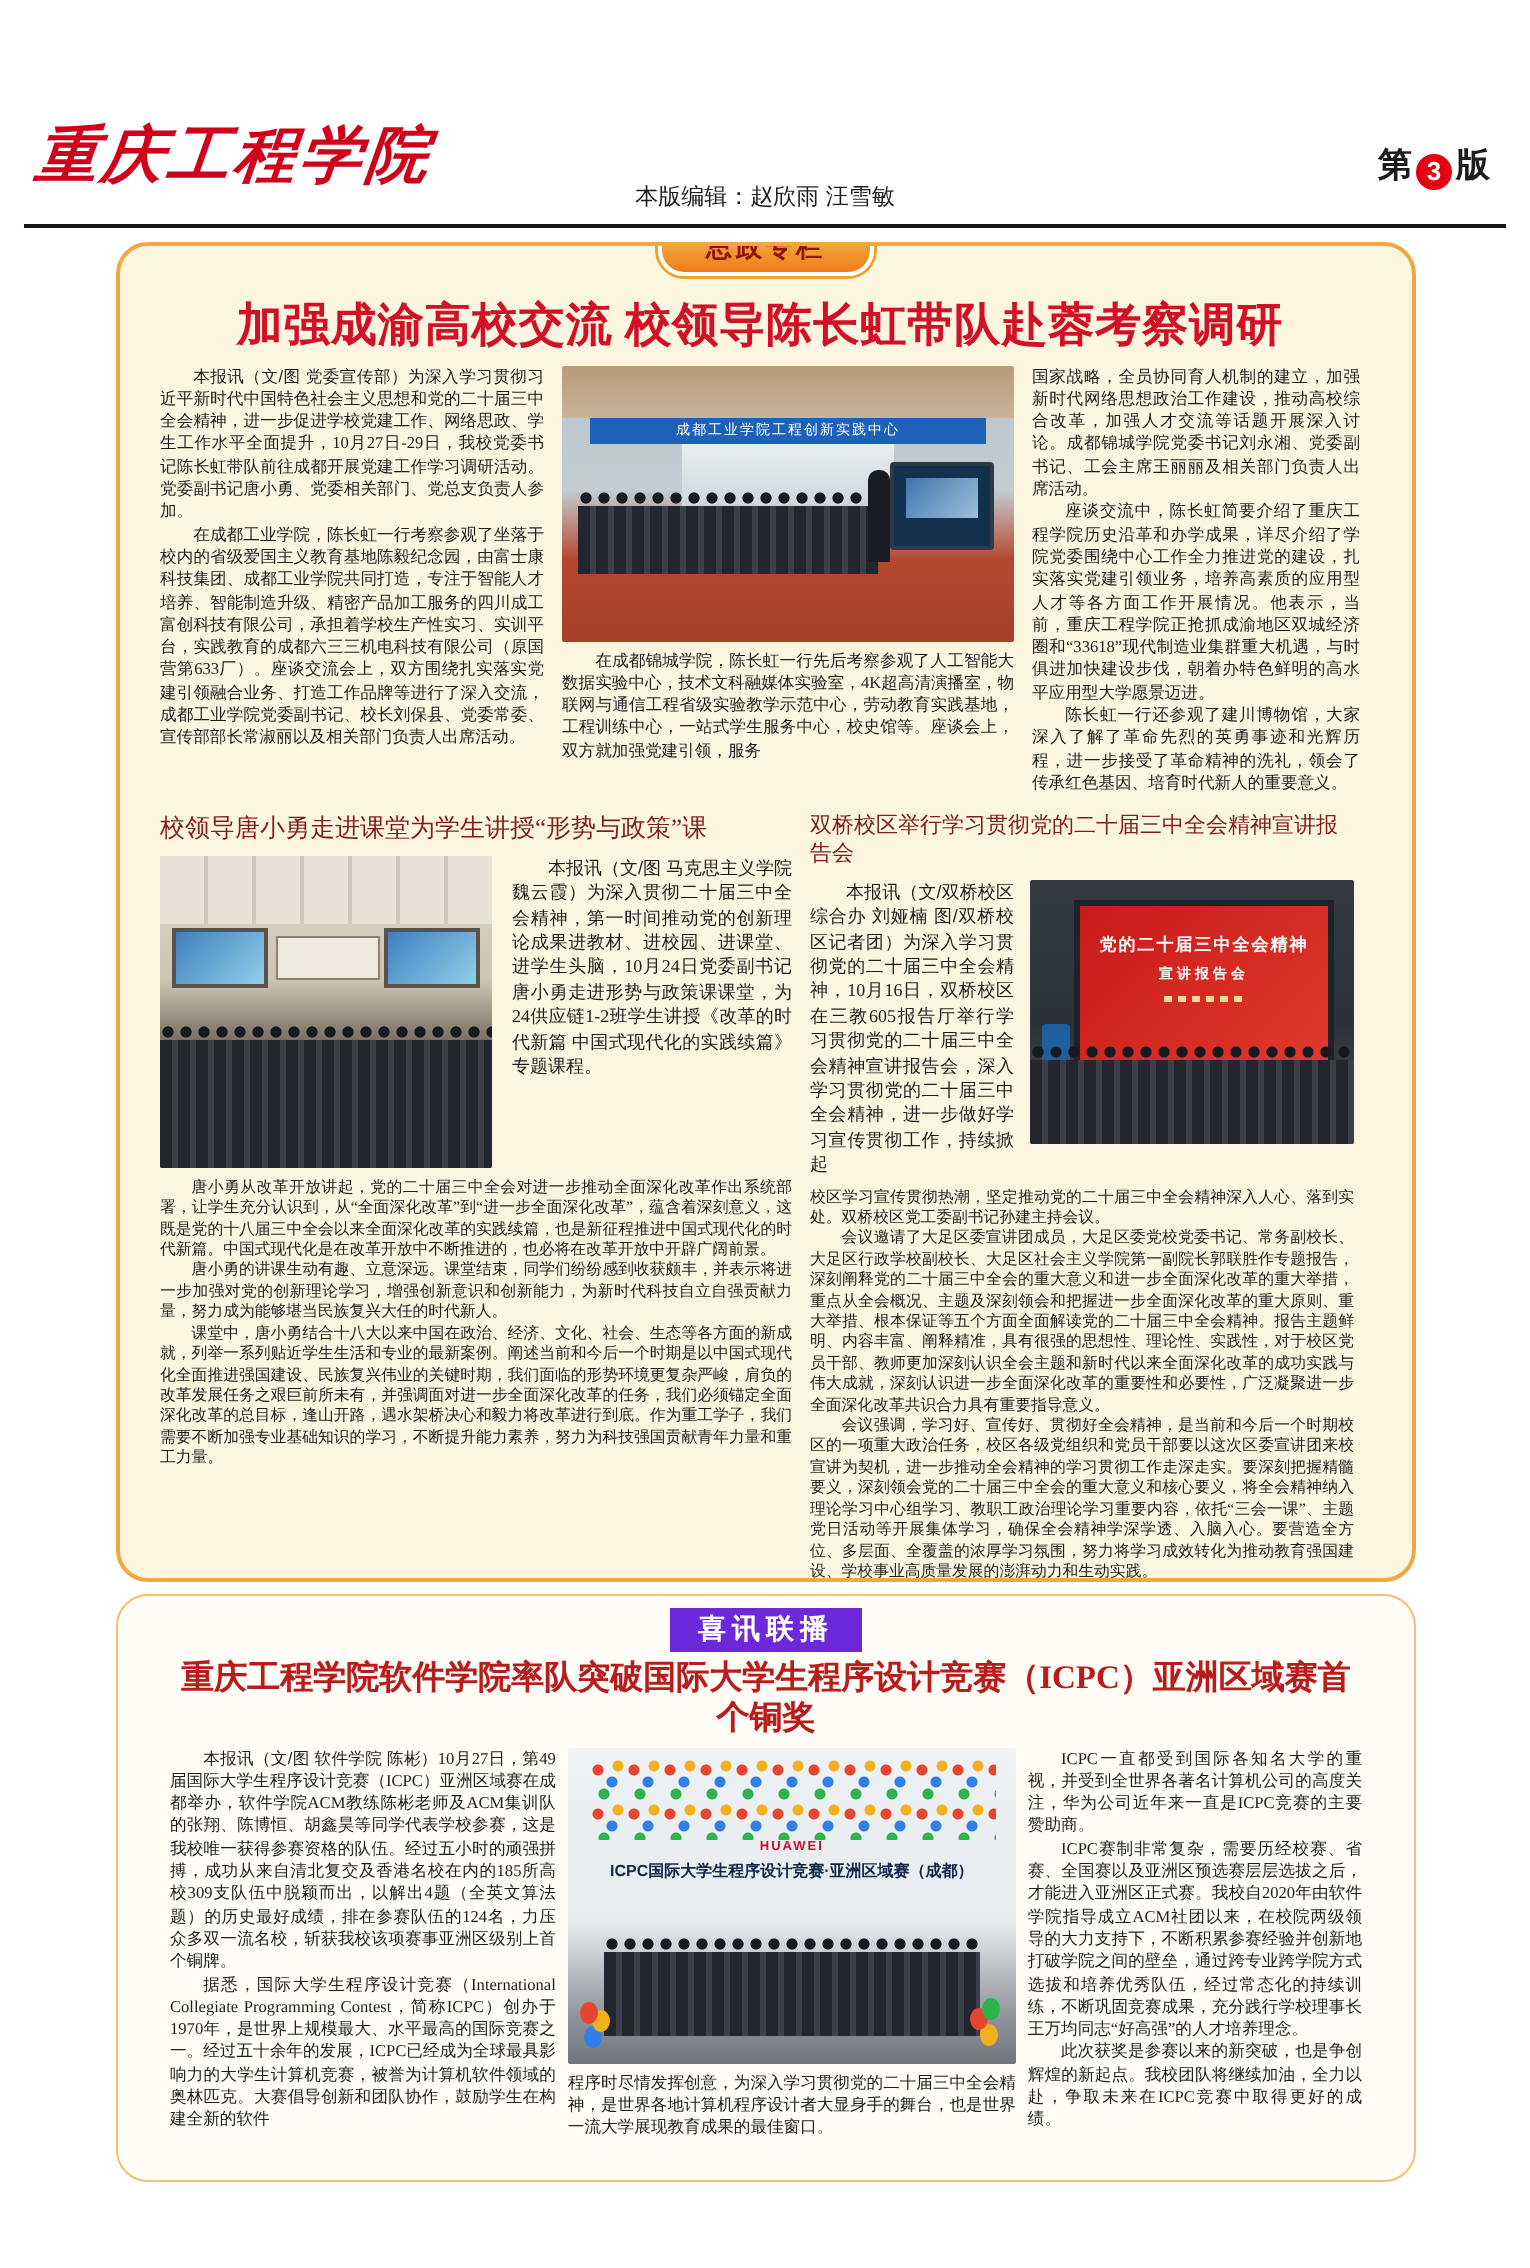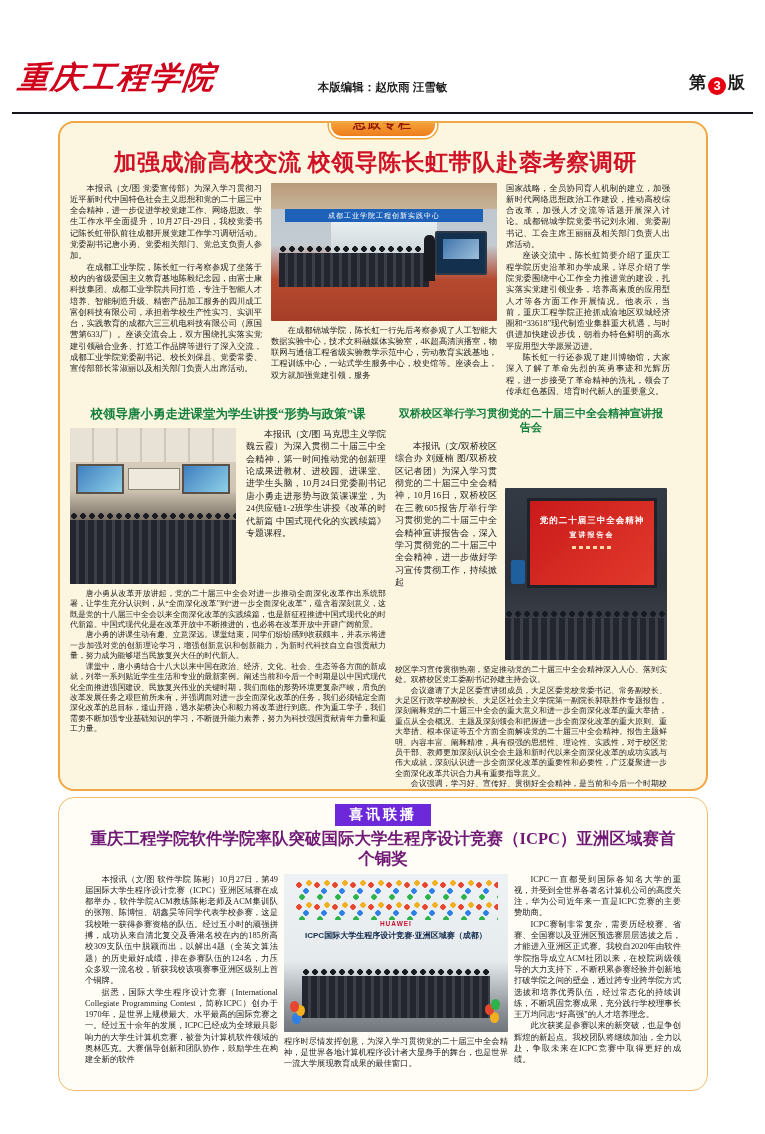--- a/index.html
+++ b/index.html
@@ -9,36 +9,36 @@
     overflow:hidden;
   }
   
   #header{position:absolute;top:55px;left:0;right:0;height:56px;}
   .masthead{
     position:absolute;left:18px;top:2px;font-size:31px;font-weight:bold;
     font-style:italic;color:#d0021b;transform:skewX(-6deg);letter-spacing:2px;
     font-family:"Liberation Serif","DejaVu Serif",serif;
   }
   .editor-line{
-    position:absolute;left:50%;top:25px;transform:translateX(-50%);
-    font-size:11.5px;font-weight:bold;font-family:"Liberation Sans","DejaVu Sans",sans-serif;
+    position:absolute;left:50%;top:36px;transform:translateX(-50%);
+    font-size:11.5px;font-weight:normal;font-family:"Liberation Sans","DejaVu Sans",sans-serif;
   }
   .pageno{position:absolute;right:20px;top:16px;font-size:17px;font-weight:bold;}
   .pageno .circ{
     display:inline-block;width:18px;height:18px;line-height:18px;border-radius:50%;
     background:#e60012;color:#fff;text-align:center;font-size:13px;vertical-align:-2px;margin:0 2px;
     font-family:"Liberation Sans","DejaVu Sans",sans-serif;
   }
   .header-rule{position:absolute;top:112px;left:12px;right:12px;border-top:2.5px solid #14141a;}
 
   
   .roundbox{position:absolute;border-radius:16px;box-sizing:border-box;}
   #box1{
     top:121px;left:58px;width:650px;height:670px;background:#fcf6e0;
-    border:2px solid #f0a843;padding:12px 26px 8px 10px;overflow:hidden;
+    border:2px solid #f0a843;padding:12px 26px 8px 20px;overflow:hidden;
   }
   #box2{
     top:797px;left:58px;width:650px;height:294px;background:#fffdf6;
     border:1.5px solid #f3bd72;padding:6px 26px 8px 26px;overflow:hidden;
   }
   
   .tab-wrap{position:absolute;top:-13px;left:50%;transform:translateX(-50%);}
   .tab{
     display:inline-block;padding:3px 22px;border-radius:13px;
     background:linear-gradient(180deg,#fcd07a 0%,#f29a33 55%,#ee7d1c 100%);
@@ -53,26 +53,26 @@
   .wing-l span:nth-child(2){transform:rotate(28deg);left:6px;top:3px;height:8px;}
   .wing-r span:nth-child(1){transform:rotate(-28deg);right:0;}
   .wing-r span:nth-child(2){transform:rotate(-28deg);right:6px;top:3px;height:8px;}
 
   
   .headline1{
     margin:14px 0 6px 0;text-align:center;color:#d01126;font-weight:bold;
     font-size:23px;letter-spacing:0.5px;line-height:1.2;
   }
   .subhead{
-    text-align:center;color:#15803d;font-weight:bold;line-height:1.25;margin:0 0 5px 0;
+    color:#7f1d1d;font-weight:normal;line-height:1.25;margin:0 0 5px 0;
   }
   .subhead.a2{font-size:12.5px;}
   .subhead.a3{font-size:11px;}
   .headline2{
-    margin:3px 0 5px 0;text-align:center;color:#701a75;font-weight:bold;
+    margin:3px 0 5px 0;text-align:center;color:#b91c1c;font-weight:bold;
     font-size:16.5px;letter-spacing:0;line-height:1.2;
   }
   .redtab2{
     display:block;margin:0 auto 2px auto;width:max-content;background:#6d28d9;color:#fff;
     font-weight:bold;font-size:14px;letter-spacing:3px;padding:2px 14px;
     font-family:"Liberation Sans","DejaVu Sans",sans-serif;
   }
 
   
   .cols{display:flex;gap:9px;}
@@ -109,21 +109,21 @@
   .ph1 .presenter{position:absolute;top:52px;right:62px;width:11px;height:46px;background:#191c22;border-radius:5px 5px 0 0;}
   
   .ph2{width:166px;height:156px;background:linear-gradient(180deg,#ddd6c9 0%,#cfc4b2 40%,#6b6258 62%,#4c463f 100%);}
   .ph2 .ceil{position:absolute;top:0;left:0;right:0;height:34px;background:repeating-linear-gradient(90deg,#e8e2d6 0 22px,#cfc8ba 22px 24px);}
   .ph2 .scr{position:absolute;top:36px;width:44px;height:26px;background:linear-gradient(135deg,#3f7fc0,#8fd0e8);border:2px solid #5a5248;}
   .ph2 .scr.l{left:6px;} .ph2 .scr.r{right:6px;}
   .ph2 .board{position:absolute;top:40px;left:58px;width:50px;height:20px;background:#efe9dd;border:1px solid #8a8272;}
   .ph2 .heads{bottom:64px;left:0;width:100%;}
   .ph2 .bodies{bottom:0;left:0;width:100%;height:64px;}
   
-  .ph3{width:162px;height:172px;background:linear-gradient(180deg,#343a44 0%,#2c313a 55%,#474c55 100%);margin-top:48px;}
+  .ph3{width:162px;height:132px;background:linear-gradient(180deg,#343a44 0%,#2c313a 55%,#474c55 100%);}
   .ph3 .screen{
     position:absolute;top:10px;left:22px;right:10px;height:84px;
     background:linear-gradient(135deg,#c91a1a,#e23a2c);border:3px solid #1d222b;
     color:#fff;text-align:center;font-family:"Liberation Sans","DejaVu Sans",sans-serif;
   }
   .ph3 .l1{margin-top:14px;font-size:8.5px;font-weight:bold;letter-spacing:1px;}
   .ph3 .l2{margin-top:3px;font-size:7px;font-weight:bold;letter-spacing:2px;}
   .ph3 .dots{margin:6px auto 0 auto;width:40px;height:3px;background:repeating-linear-gradient(90deg,#ffd9a0 0 4px,transparent 4px 7px);}
   .ph3 .podium{position:absolute;left:6px;top:72px;width:14px;height:24px;background:#1f5f9e;border-radius:2px;}
   .ph3 .heads{bottom:42px;left:0;width:100%;}

